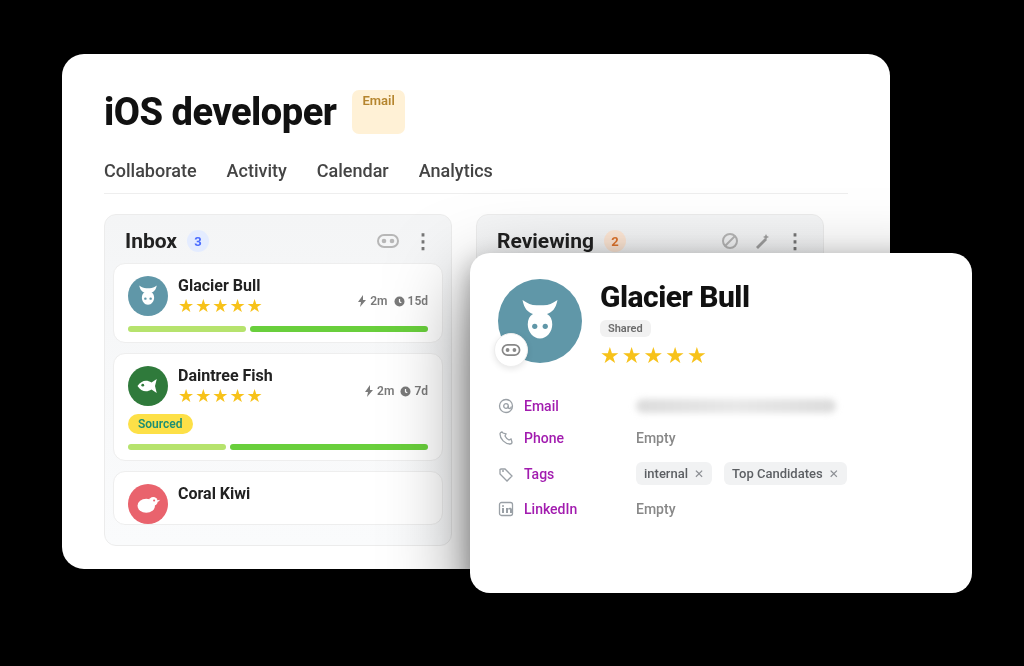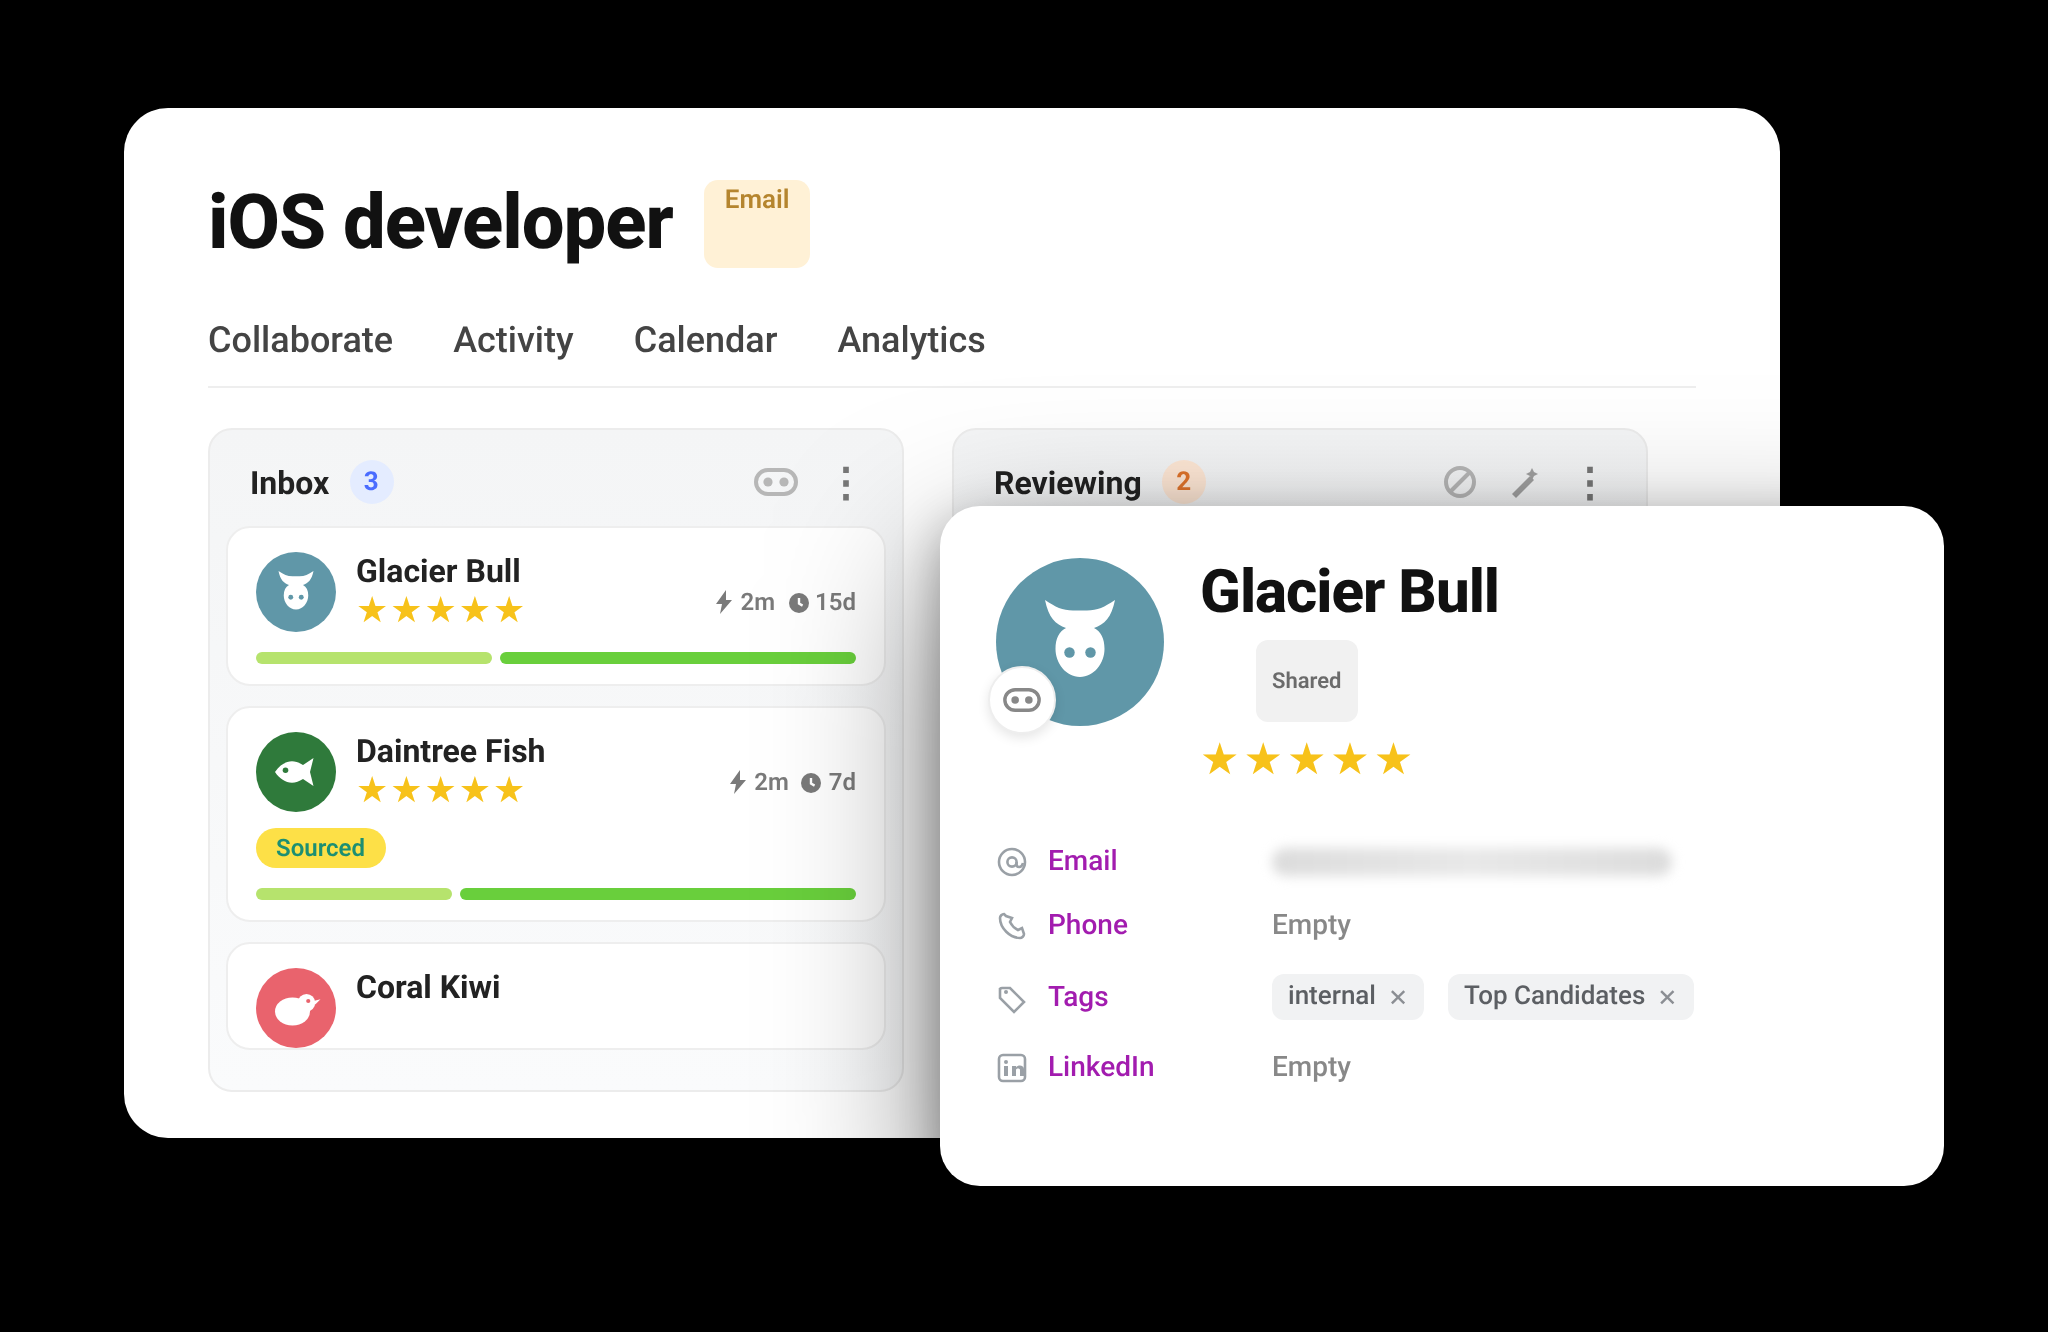--- a/index.html
+++ b/index.html
@@ -50,21 +50,21 @@
   .columns { display: flex; gap: 24px; margin-top: 20px; }
   .column {
     width: 348px;
     background: linear-gradient(#f4f5f6,#fafbfc);
     border: 1px solid #ececec;
     border-radius: 12px;
     padding: 10px 8px;
   }
   .col-header { display: flex; align-items: center; justify-content: space-between; padding: 4px 10px 10px 12px; }
   .col-left { display: flex; align-items: center; gap: 10px; }
-  .col-title { font-weight: 700; font-size: 16px; color: #222; }
+  .col-title { font-weight: 700; font-size: 21px; color: #222; }
   .count-bubble {
     width: 22px; height: 22px; border-radius: 50%;
     display: inline-flex; align-items: center; justify-content: center;
     font-size: 13px; font-weight: 700;
   }
   .cb-blue { background: #e4ecff; color: #4a6cff; }
   .cb-orange { background: #ffe8d6; color: #e0742c; }
   .col-actions { display: flex; align-items: center; gap: 14px; color: #a5a5a5; }
   .col-actions svg { display: block; }
   .card {
@@ -125,23 +125,22 @@
   .d-avatar-badge {
     position: absolute; left: -4px; bottom: -4px;
     width: 34px; height: 34px; border-radius: 50%;
     background: #fff; border: 1px solid #eee;
     display: flex; align-items: center; justify-content: center;
     box-shadow: 0 2px 6px rgba(0,0,0,.1);
   }
   .d-name { font-size: 30px; font-weight: 800; color: #111; letter-spacing: -0.5px; }
   .d-shared {
     display: inline-block; background: #f1f1f1; color: #6b6b6b;
-    font-size: 11px; font-weight: 600; padding: 14px 8px; border-radius: 6px;
+    font-size: 11px; font-weight: 600; padding: 2px 8px; border-radius: 6px;
     margin-top: 6px;
-    margin-left: 28px;
   }
   .d-stars { color: #f7c21a; font-size: 22px; letter-spacing: 2px; margin-top: 6px; }
   .d-fields { margin-top: 22px; }
   .d-row { display: flex; align-items: center; padding: 8px 0; }
   .d-label { width: 138px; display: flex; align-items: center; gap: 10px; color: #a21caf; font-size: 14px; font-weight: 500; }
   .d-value { color: #888; font-size: 14px; font-weight: 500; }
   .d-value.blurred {
     width: 200px; height: 14px;
     background: linear-gradient(90deg,#dcdcdc,#e8e8e8,#dcdcdc);
     border-radius: 8px; filter: blur(3px);

